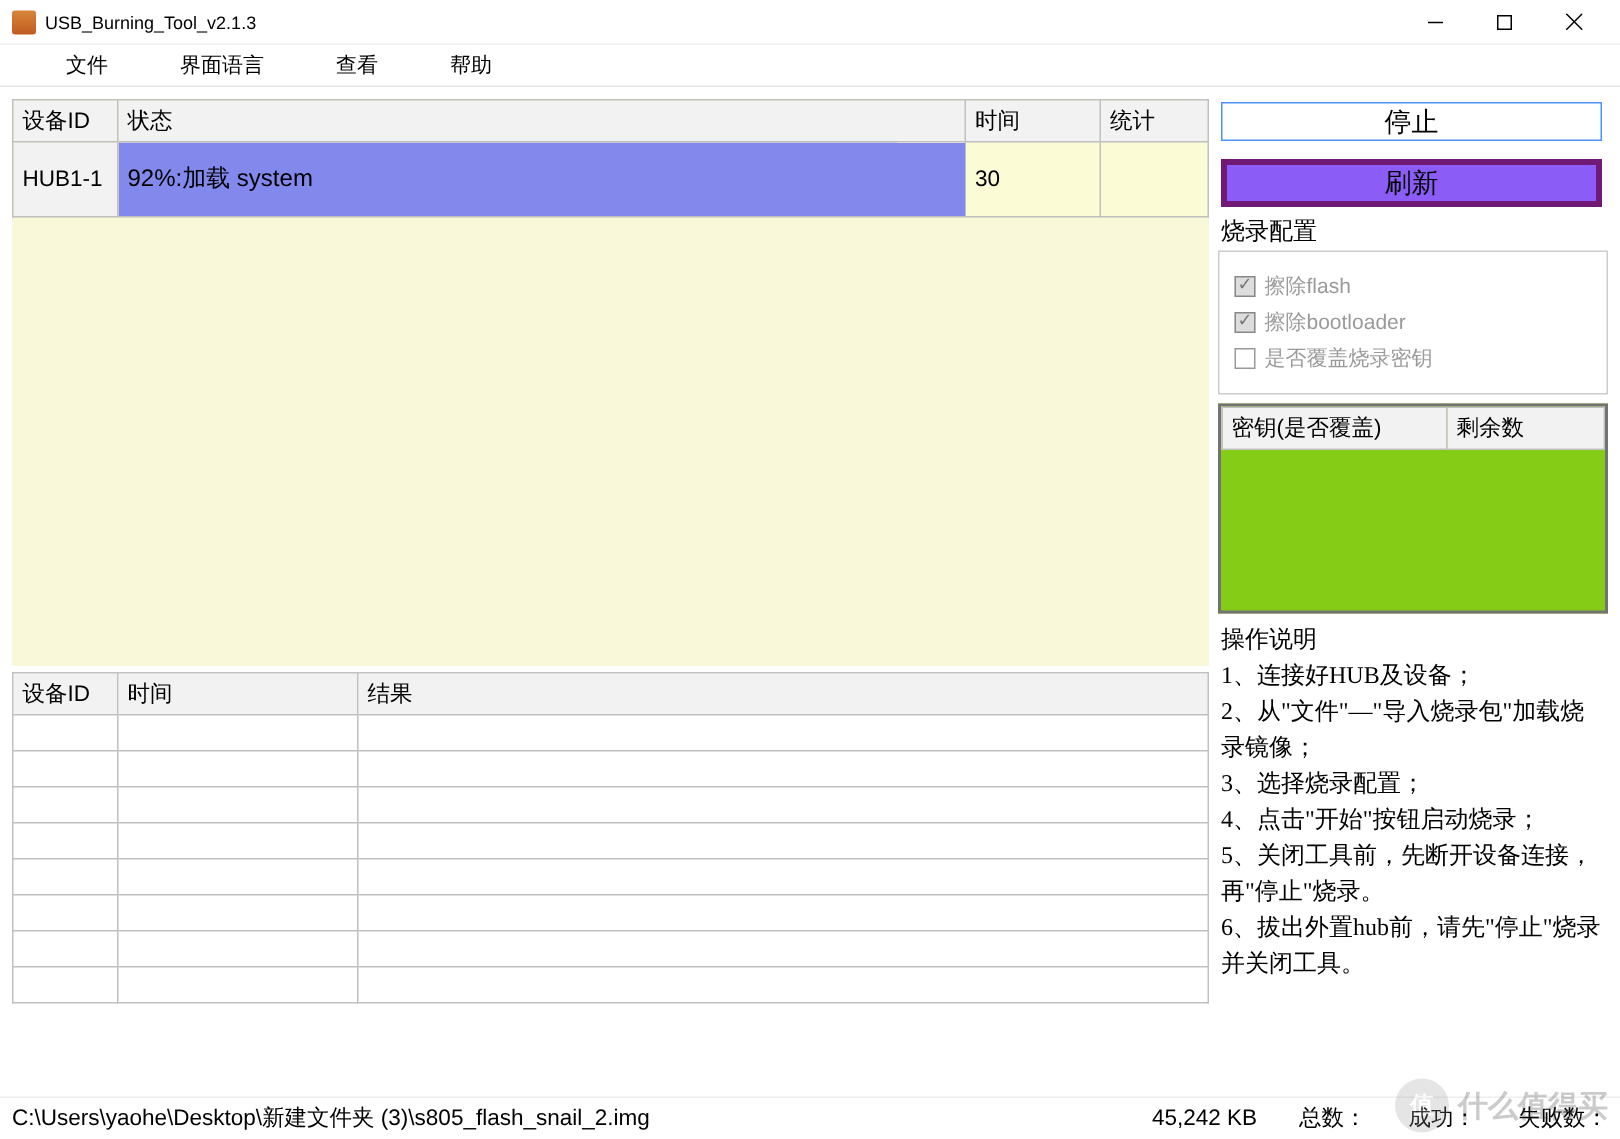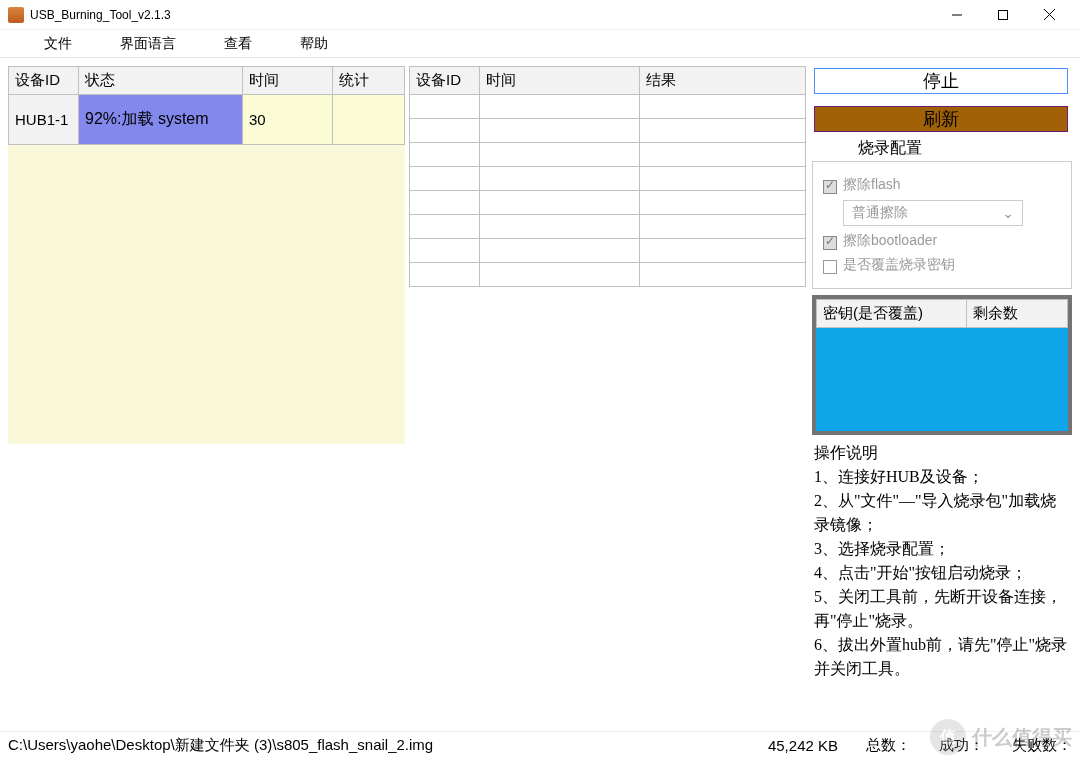--- a/index.html
+++ b/index.html
@@ -54,21 +54,21 @@
     
     .main {
       display: flex;
       height: calc(100% - 30px - 28px - 28px);
       padding: 8px 8px 0 8px;
       gap: 6px;
     }
     .left {
       flex: 1;
       display: flex;
-      flex-direction: row;
+      flex-direction: column;
       gap: 4px;
       min-width: 0;
     }
     .right {
       width: 260px;
       display: flex;
       flex-direction: column;
       gap: 6px;
     }
     .tbl {
@@ -119,55 +119,55 @@
       background: #fff;
     }
     .lower-tbl .c-dev { width: 70px; }
     .lower-tbl .c-time { width: 160px; }
     .lower-tbl td.blank { background: #fff; height: 24px;}
     
     .btn-row { display: flex; gap: 12px; padding: 2px 4px 0 2px; flex-direction: column;}
     .btn {
       flex: 1;
       height: 64px;
-      border: 1px solid #701a75;
-      background: #a16207;
+      border: 4px solid #701a75;
+      background: #8b5cf6;
       font-size: 18px;
       display: flex;
       align-items: center;
       justify-content: center;
     }
     .btn.primary { border: 1px solid #4d90fe; color: #000; background: #fff;}
-    .section-title { font-size: 16px; padding: 0 2px 2px; font-family: Liberation Sans, sans-serif; margin-left: 44px; }
+    .section-title { font-size: 16px; padding: 0 2px 2px; font-family: Liberation Sans, sans-serif; }
     .config-box {
       border: 1px solid #ccc;
       padding: 8px 10px;
       font-size: 14px;
     }
     .cfg-row { display: flex; align-items: center; gap: 6px; margin: 6px 0; color: #555;}
-    .cfg-row.disabled { color: #9a9a9a; align-items: flex-end; }
+    .cfg-row.disabled { color: #9a9a9a; }
     .cb { width: 14px; height: 14px; border: 1px solid #999; display: inline-block; background: #fff; position: relative;}
     .cb.checked { background: #ddd; border-color: #888;}
     .cb.checked::after { content: "✓"; position: absolute; left: 1px; top: -3px; font-size: 12px; color: #777;}
     .select-mock {
       border: 1px solid #ccc;
       height: 26px;
       padding: 2px 8px;
       display: flex;
       align-items: center;
       justify-content: space-between;
       color: #999;
       font-size: 14px;
       margin-left: 20px;
       width: 180px;
     }
     .key-table-wrap {
-      border: 4px solid #737373;
+      border: 2px solid #737373;
       height: 140px;
-      background: #0ea5e9;
+      background: #84cc16;
     }
     .key-tbl { border-collapse: collapse; width: 100%; }
     .key-tbl th, .key-tbl td {
       border: 1px solid #c0c0c0;
       padding: 4px 6px;
       text-align: left;
       font-weight: normal;
       background: #f2f2f2;
       font-size: 15px;
       height: 24px;
@@ -339,24 +339,20 @@
       <div class="btn">刷新</div>
     </div>
 
     <div>
       <div class="section-title">烧录配置</div>
       <div class="config-box">
         <div class="cfg-row disabled">
           <span class="cb checked"></span>
           <span>擦除flash</span>
         </div>
-        <div class="select-mock">
-          <span>普通擦除</span>
-          <span>⌄</span>
-        </div>
         <div class="cfg-row disabled">
           <span class="cb checked"></span>
           <span>擦除bootloader</span>
         </div>
         <div class="cfg-row disabled">
           <span class="cb"></span>
           <span>是否覆盖烧录密钥</span>
         </div>
       </div>
     </div>

